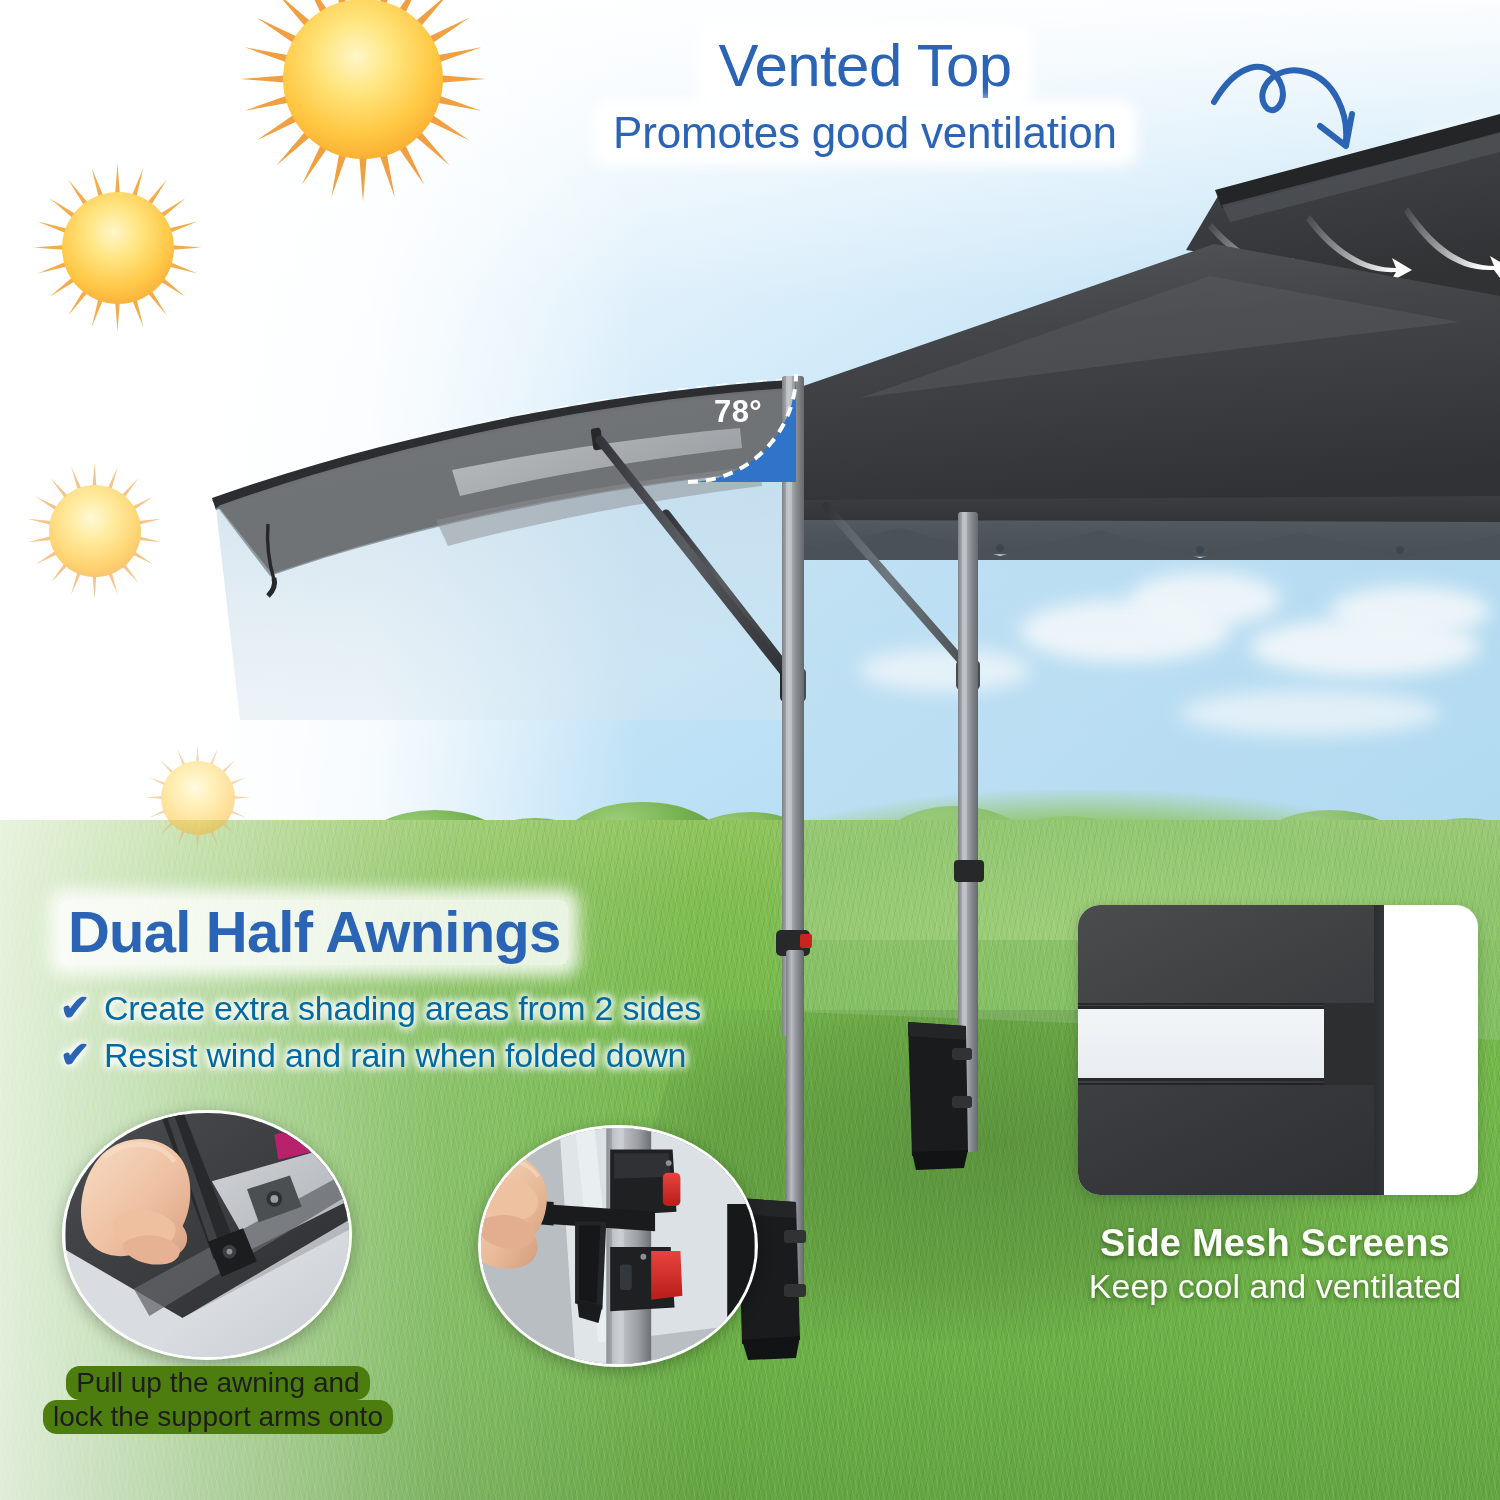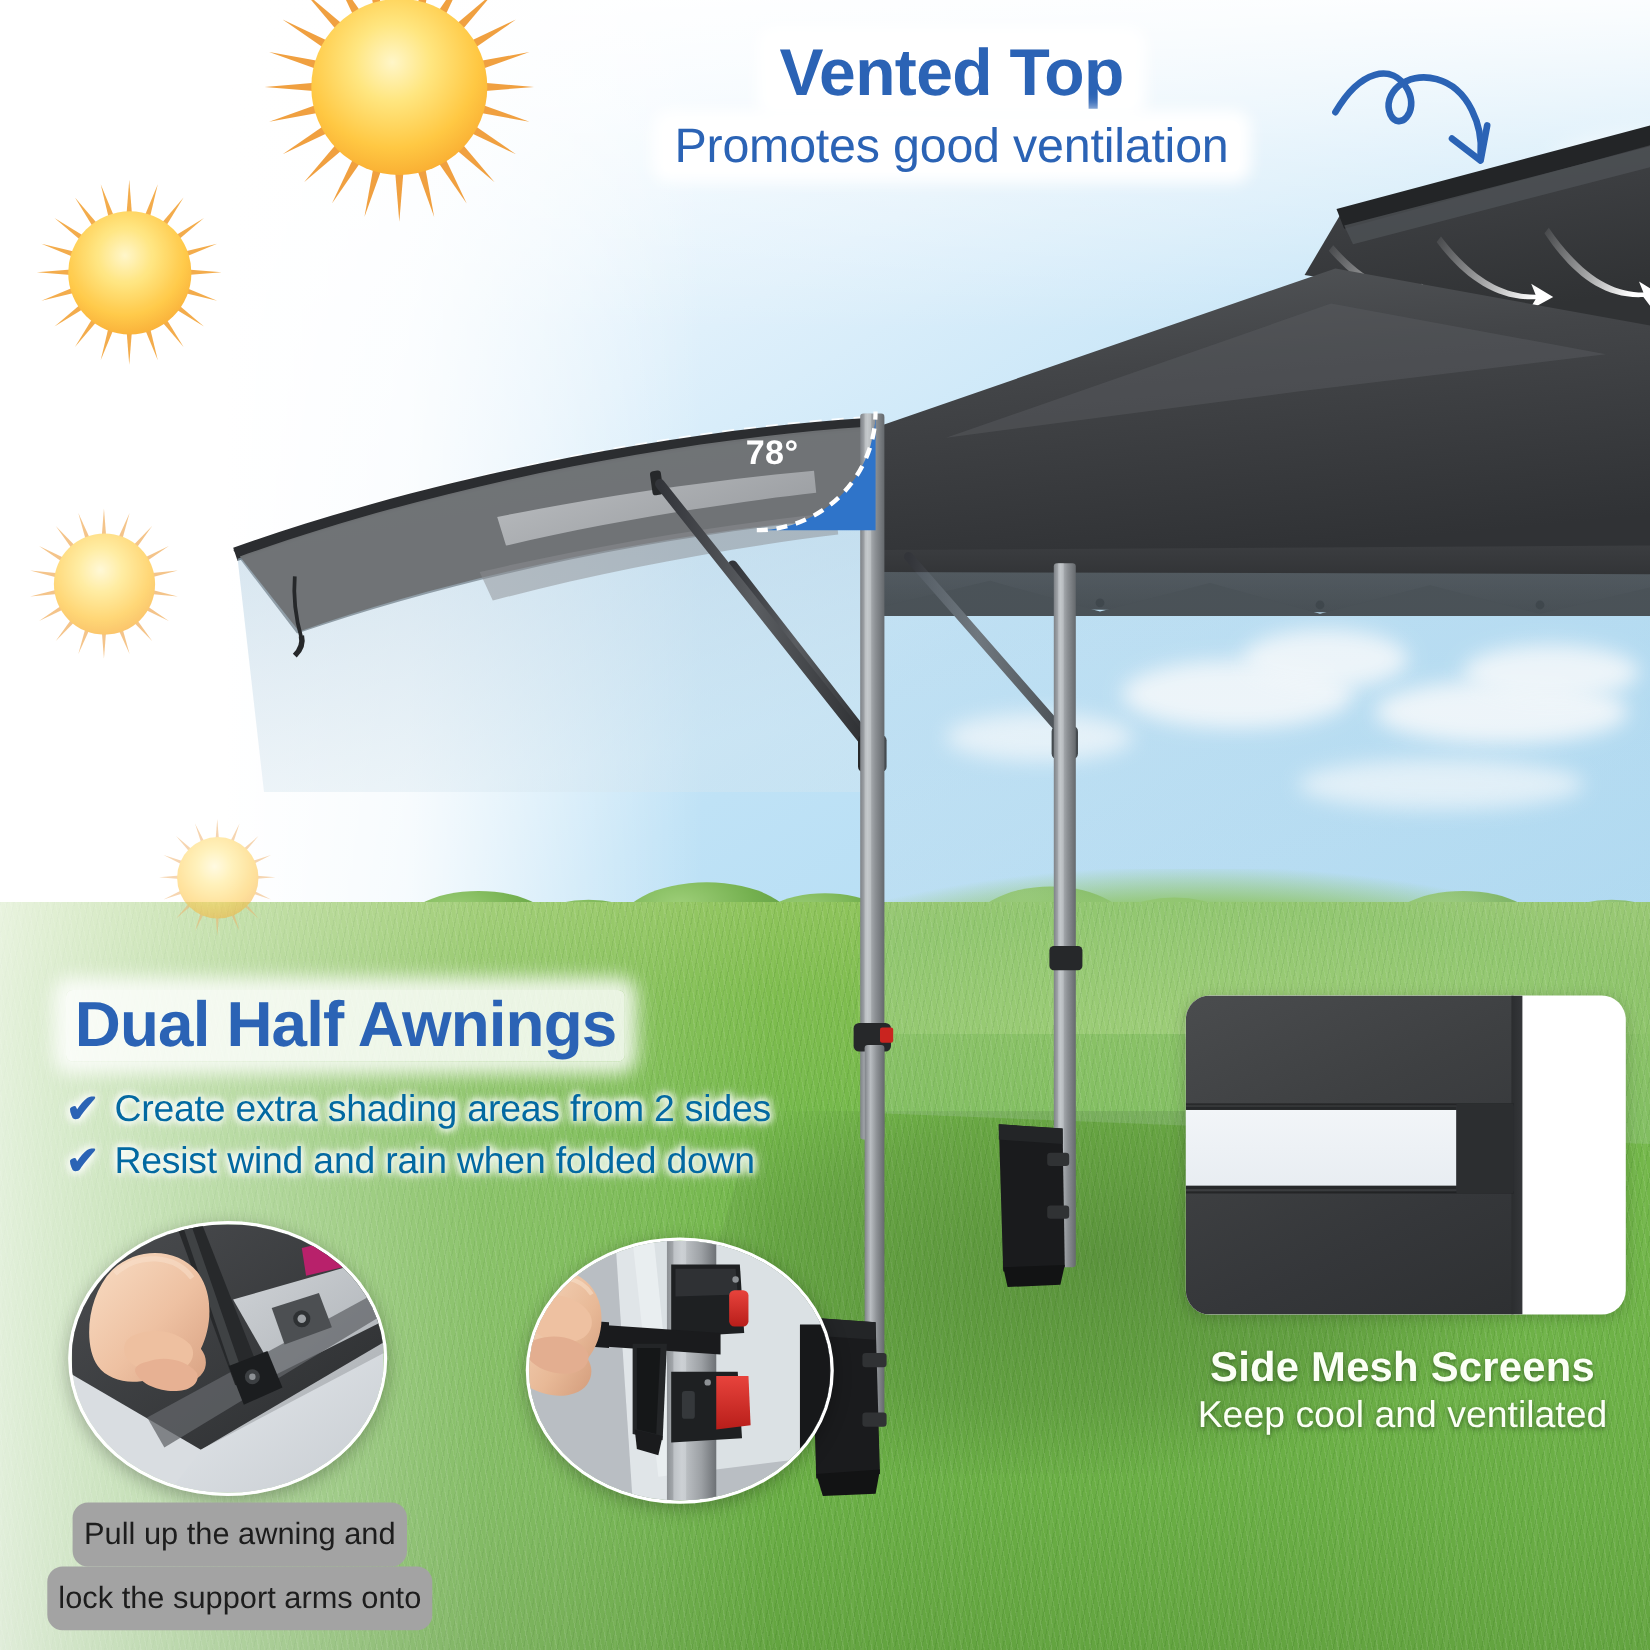--- a/index.html
+++ b/index.html
@@ -83,37 +83,37 @@
   
   .canopy-wrap { position: absolute; left: 0; top: 0; width: 1500px; height: 1500px; }
 
   
   .angle-badge {
     position: absolute;
     left: 678px; top: 372px; width: 120px; height: 112px;
   }
   .angle-num {
     position: absolute; left: 0; top: 22px; width: 100%;
-    text-align: left;
+    text-align: center;
     color: #ffffff;
     font-size: 31px; font-weight: 700;
     font-family: "Liberation Sans", sans-serif;
     letter-spacing: .3px;
   }
 
   
   .headline-block { position: absolute; left: 500px; top: 34px; width: 730px; text-align: center; }
   .headline-hl {
     display: inline-block;
     background: #ffffff;
     box-shadow: 0 0 14px 10px #ffffff;
     border-radius: 6px;
     padding: 0 10px;
     color: #2b63b5;
-    font-weight: 700;
+    font-weight: 400;
     line-height: 1.06;
   }
   .title-main { font-size: 60px; letter-spacing: -.6px; }
   .title-sub  { font-size: 44px; font-weight: 400; letter-spacing: -.2px; margin-top: 12px; }
 
   
   .feature-block { position: absolute; left: 48px; top: 900px; width: 700px; margin-left: 12px; }
   .feature-title {
     display: inline-block;
     color: #2b63b5; font-size: 58px; font-weight: 700; letter-spacing: -.8px;
@@ -169,21 +169,21 @@
     position: absolute; border-radius: 50%; overflow: hidden;
     border: 3px solid #ffffff;
     box-shadow: 0 4px 16px rgba(0,0,0,.28);
   }
   .inset-caption {
     position: absolute; text-align: center; color: #1d1d1d;
     font-size: 28px; line-height: 1.22; font-weight: 400;
   }
   .inset-caption span {
     display: inline-block;
-    background: #a3a3a3; border-radius: 14px; padding: 12px 10px;
+    background: #4d7c0f; border-radius: 14px; padding: 0 10px;
   }
 </style>
 </head>
 <body>
 
 <div id="stage">
 
   <div class="sky"></div>
 
   <div class="cloud" style="left:1020px;top:600px;width:210px;height:62px;"></div>

